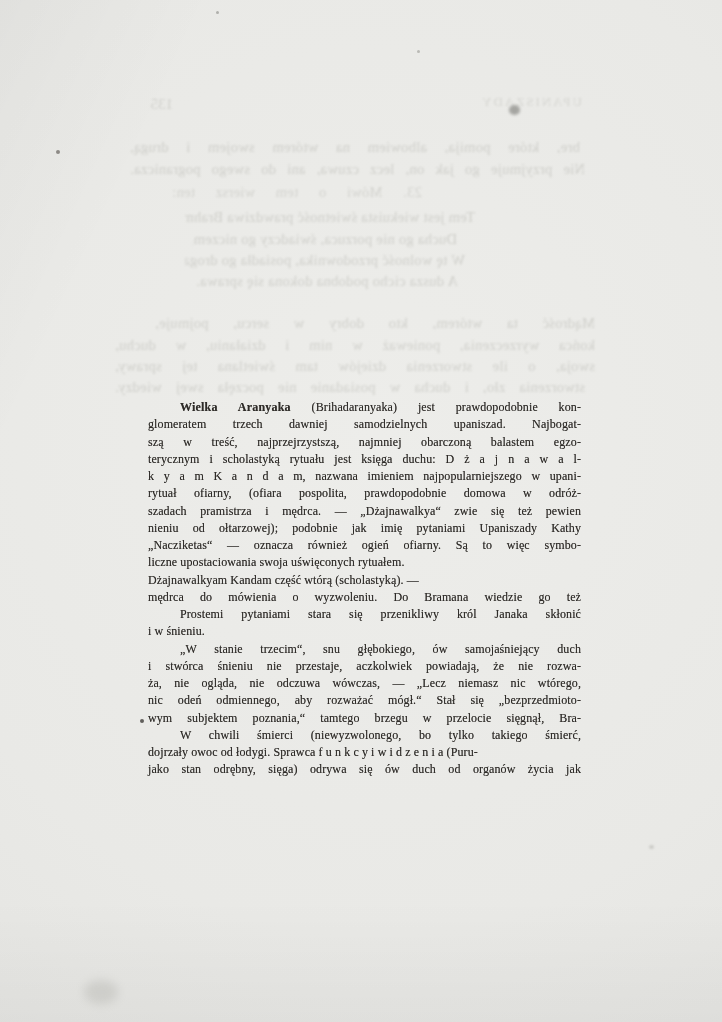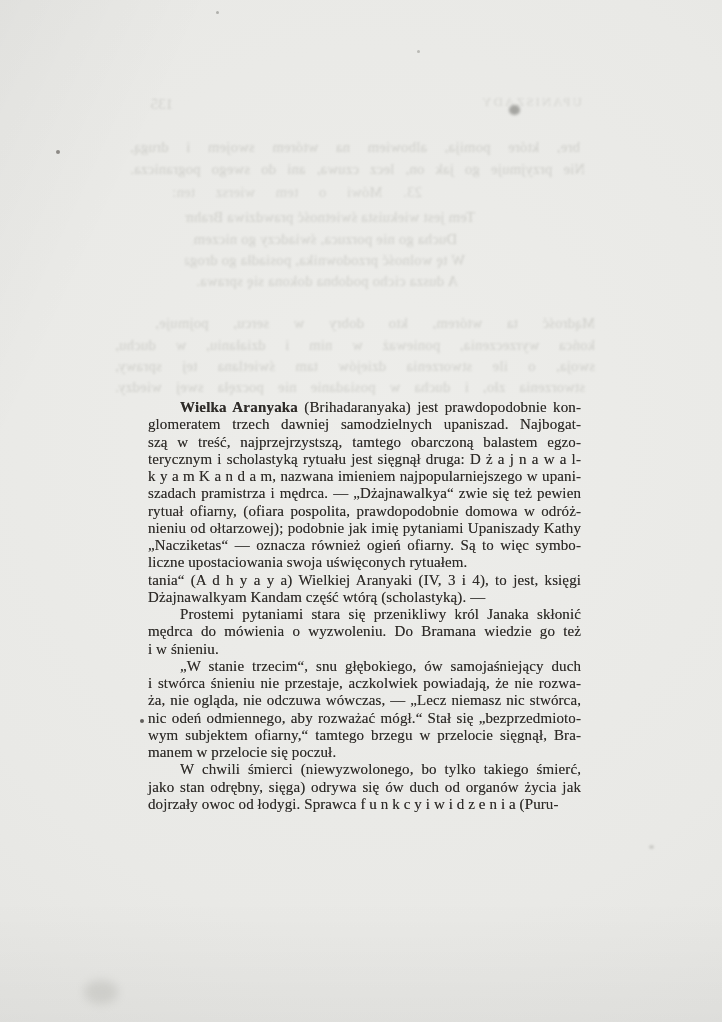--- a/index.html
+++ b/index.html
@@ -47,21 +47,21 @@
   .st-b1 { left: 155px; top: 316px; width: 440px; }
   .st-b2 { left: 115px; top: 338px; width: 480px; }
   .st-b3 { left: 115px; top: 359px; width: 480px; }
   .st-b4 { left: 115px; top: 380px; width: 470px; }
 
   
   .text-block {
     position: absolute;
     left: 148px; top: 399px; width: 433px;
     color: #2e2b28;
-    font-size: 15px;
+    font-size: 12px;
     line-height: 17.25px;
     letter-spacing: 0.1px;
     text-shadow: 0 0 0.4px rgba(46,43,40,0.55);
   }
   .para { margin: 0; }
   .line { text-align: justify; text-align-last: justify; white-space: normal; }
   .line.indent { padding-left: 32px; }
   .line.last { text-align-last: left; }
   .line b { font-weight: 700; letter-spacing: 0.2px; }
 
@@ -91,50 +91,48 @@
   <div class="st st-v4">A dusza cicho podobna dokona się sprawa.</div>
   <div class="st st-b1">Mądrość ta wtórem, kto dobry w sercu, pojmuje,</div>
   <div class="st st-b2">końca wyrzeczenia, ponieważ w nim i działaniu, w duchu,</div>
   <div class="st st-b3">swoja, o ile stworzenia dziejów tam świetlana tej sprawy,</div>
   <div class="st st-b4">stworzenia zło, i ducha w posiadanie nie poczęła swej wiedzy.</div>
 
   <div class="text-block">
       <div class="para">
         <div class="line indent"><b>Wielka Aranyaka</b> (Brihadaranyaka) jest prawdopodobnie kon-</div>
         <div class="line">glomeratem trzech dawniej samodzielnych upaniszad. Najbogat-</div>
-        <div class="line">szą w treść, najprzejrzystszą, tamtego obarczoną balastem egzo-</div>
-        <div class="line">terycznym i scholastyką rytuału jest sięgnął druga: D ż a j n a w a l-</div>
+        <div class="line">szą w treść, najprzejrzystszą, najmniej obarczoną balastem egzo-</div>
+        <div class="line">terycznym i scholastyką rytuału jest księga duchu: D ż a j n a w a l-</div>
         <div class="line">k y a m K a n d a m, nazwana imieniem najpopularniejszego w upani-</div>
+        <div class="line">rytuał ofiarny, (ofiara pospolita, prawdopodobnie domowa w odróż-</div>
         <div class="line">szadach pramistrza i mędrca. — „Dżajnawalkya“ zwie się też pewien</div>
-        <div class="line">rytuał ofiarny, (ofiara pospolita, prawdopodobnie domowa w odróż-</div>
         <div class="line">nieniu od ołtarzowej); podobnie jak imię pytaniami Upaniszady Kathy</div>
         <div class="line">„Nacziketas“ — oznacza również ogień ofiarny.  Są to więc symbo-</div>
         <div class="line last">liczne upostaciowania swoja uświęconych rytuałem.</div>
       </div>
       <div class="para">
-        <div class="line">tania“ (A d h y a y a)  Wielkiej Aranyaki (IV, 3 i 4), to jest, księgi</div>
         <div class="line last">Dżajnawalkyam Kandam część wtórą (scholastyką). —</div>
       </div>
       <div class="para">
+        <div class="line">mędrca do mówienia o wyzwoleniu.  Do Bramana wiedzie go też</div>
         <div class="line indent">Prostemi pytaniami stara się przenikliwy król Janaka skłonić</div>
-        <div class="line">mędrca do mówienia o wyzwoleniu.  Do Bramana wiedzie go też</div>
         <div class="line last">i w śnieniu.</div>
       </div>
       <div class="para">
         <div class="line indent">„W stanie trzecim“, snu głębokiego, ów samojaśniejący duch</div>
         <div class="line">i stwórca śnieniu nie przestaje, aczkolwiek powiadają, że nie rozwa-</div>
-        <div class="line">ża, nie ogląda, nie odczuwa wówczas, — „Lecz niemasz nic stwórca,</div>
+        <div class="line">ża, nie ogląda, nie odczuwa wówczas, — „Lecz niemasz nic wtórego,</div>
         <div class="line">nic odeń odmiennego, aby rozważać mógł.“ Stał się „bezprzedmioto-</div>
-        <div class="line">wym subjektem ofiarny,“ tamtego brzegu w przelocie sięgnął, Bra-</div>
-        <div class="line last">manem w przelocie się poczuł.</div>
+        <div class="line">wym subjektem poznania,“ tamtego brzegu w przelocie sięgnął, Bra-</div>
       </div>
       <div class="para">
         <div class="line indent">W chwili śmierci (niewyzwolonego, bo tylko takiego śmierć,</div>
+        <div class="line last">dojrzały owoc od łodygi.  Sprawca f u n k c y i  w i d z e n i a  (Puru-</div>
         <div class="line">jako stan odrębny, sięga) odrywa się ów duch od organów życia jak</div>
-        <div class="line last">dojrzały owoc od łodygi.  Sprawca f u n k c y i  w i d z e n i a  (Puru-</div>
       </div>
     </div>
 
   <div class="speck smudge-header"></div>
   <div class="speck speck-left"></div>
   <div class="speck margin-dot"></div>
   <div class="speck smudge-bottom"></div>
   <div class="speck speck-top-1"></div>
   <div class="speck speck-top-2"></div>
   <div class="speck speck-right"></div>

